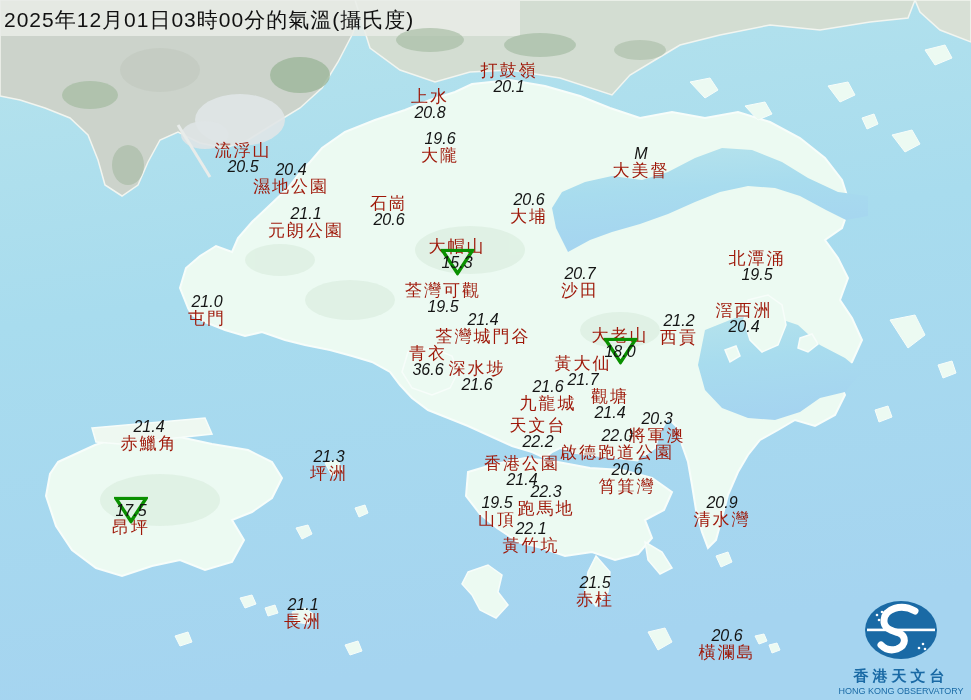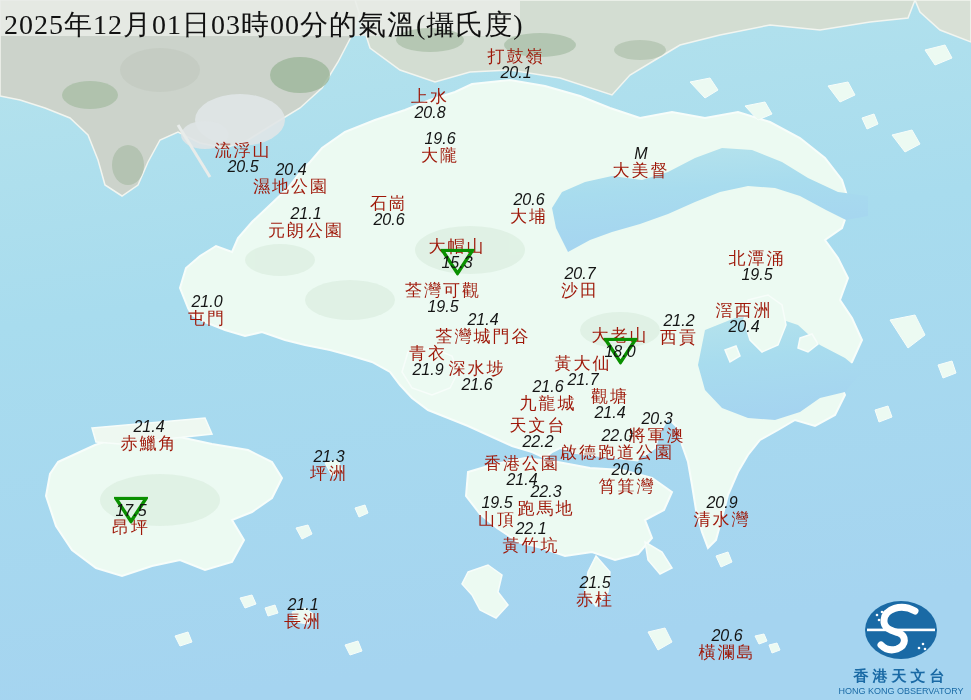--- a/index.html
+++ b/index.html
@@ -6,22 +6,22 @@
   .app{
     position:relative;
     width:971px;height:700px;
     overflow:hidden;
     font-family:"DejaVu Sans", sans-serif;
     background:var(--sea,#a8dcee);
   }
   .map-svg{position:absolute;left:0;top:0;width:971px;height:700px;}
   .page-title{
     position:absolute;left:4px;top:6px;
-    font-family:Liberation Serif, serif;
-    font-size:28px;letter-spacing:1px;
+    font-family:Liberation Sans, sans-serif;
+    font-size:21px;letter-spacing:1px;
     color:var(--title-color,#111);
     white-space:nowrap;
   }
   .station{
     position:absolute;
     transform:translateX(-50%);
     text-align:center;
     line-height:1.02;
     white-space:nowrap;
     z-index:5;
@@ -155,21 +155,21 @@
       <path d="M862,118 L874,114 L878,124 L867,129 Z"></path>
       <path d="M890,320 L915,315 L925,335 L908,348 Z"></path>
       <path d="M938,365 L952,361 L956,373 L943,378 Z"></path>
       <path d="M875,410 L888,406 L892,417 L879,422 Z"></path>
     </g>
   </svg>
 
   <div class="page-title">2025年12月01日03時00分的氣溫(攝氏度)</div>
 
   <div id="stations">
-      <div class="station" style="left: 509px; top: 48px; margin-left: 7px;">
+      <div class="station" style="left: 509px; top: 62px;">
         <div class="s-name">打鼓嶺</div>
         <div class="s-value"><span class="vtxt">20.1</span></div>
       </div>
       <div class="station" style="left: 430px; top: 88px;">
         <div class="s-name">上水</div>
         <div class="s-value"><span class="vtxt">20.8</span></div>
       </div>
       <div class="station" style="left: 440px; top: 131px;">
         <div class="s-value"><span class="vtxt">19.6</span></div>
         <div class="s-name">大隴</div>
@@ -227,21 +227,21 @@
       <div class="station" style="left: 207px; top: 294px;">
         <div class="s-value"><span class="vtxt">21.0</span></div>
         <div class="s-name">屯門</div>
       </div>
       <div class="station" style="left: 483px; top: 312px;">
         <div class="s-value"><span class="vtxt">21.4</span></div>
         <div class="s-name">荃灣城門谷</div>
       </div>
       <div class="station" style="left: 428px; top: 345px;">
         <div class="s-name">青衣</div>
-        <div class="s-value"><span class="vtxt">21.9</span></div>
+        <div class="s-value"><span class="vtxt">36.6</span></div>
       </div>
       <div class="station" style="left: 477px; top: 360px;">
         <div class="s-name">深水埗</div>
         <div class="s-value"><span class="vtxt">21.6</span></div>
       </div>
       <div class="station" style="left: 620px; top: 327px;">
         <div class="s-name">大老山</div>
         <div class="s-value"><span class="vtxt">18.0</span><span class="tri"><svg width="34" height="27" viewBox="0 0 34 27">
               <polygon points="2,2 32,2 17,25" fill="none" stroke="#0a9000" stroke-width="3.4"></polygon>
             </svg></span></div>

